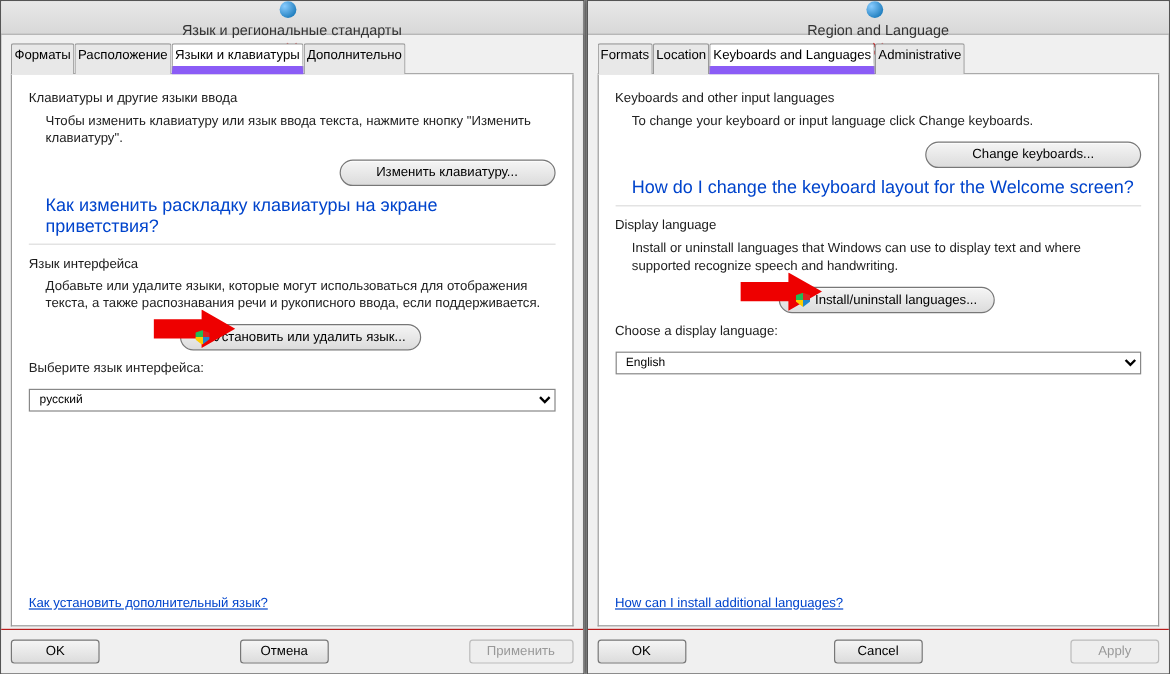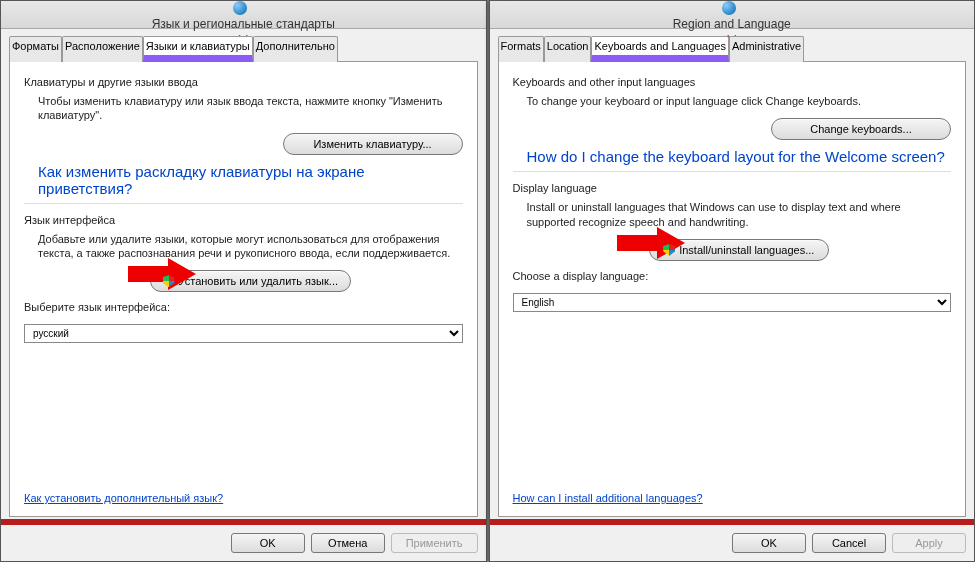--- a/index.html
+++ b/index.html
@@ -150,25 +150,25 @@
   .spacer { flex: 1; }
   .bottom-link {
     color: #0044cc;
     text-decoration: underline;
     cursor: pointer;
     margin: 6px 0 2px 14px;
     font-size: 11px;
   }
   .button-bar {
     display: flex;
-    justify-content: flex-end;
+    justify-content: space-between;
     gap: 6px;
     padding: 8px;
     background: #f0f0f0;
-    border-top: 6px solid #b91c1c;
+    border-top: 1px solid #b91c1c;
   }
   .bar-btn {
     background: linear-gradient(#f5f5f5, #dcdcdc);
     border: 1px solid #777;
     border-radius: 3px;
     padding: 3px 14px;
     cursor: pointer;
     font-size: 11px;
     min-width: 74px;
   }

